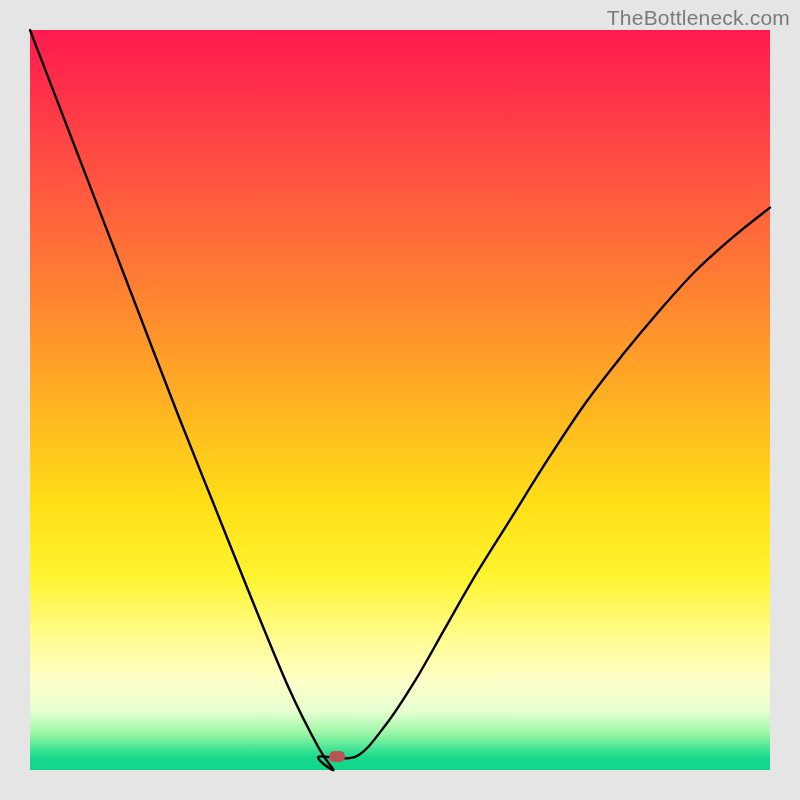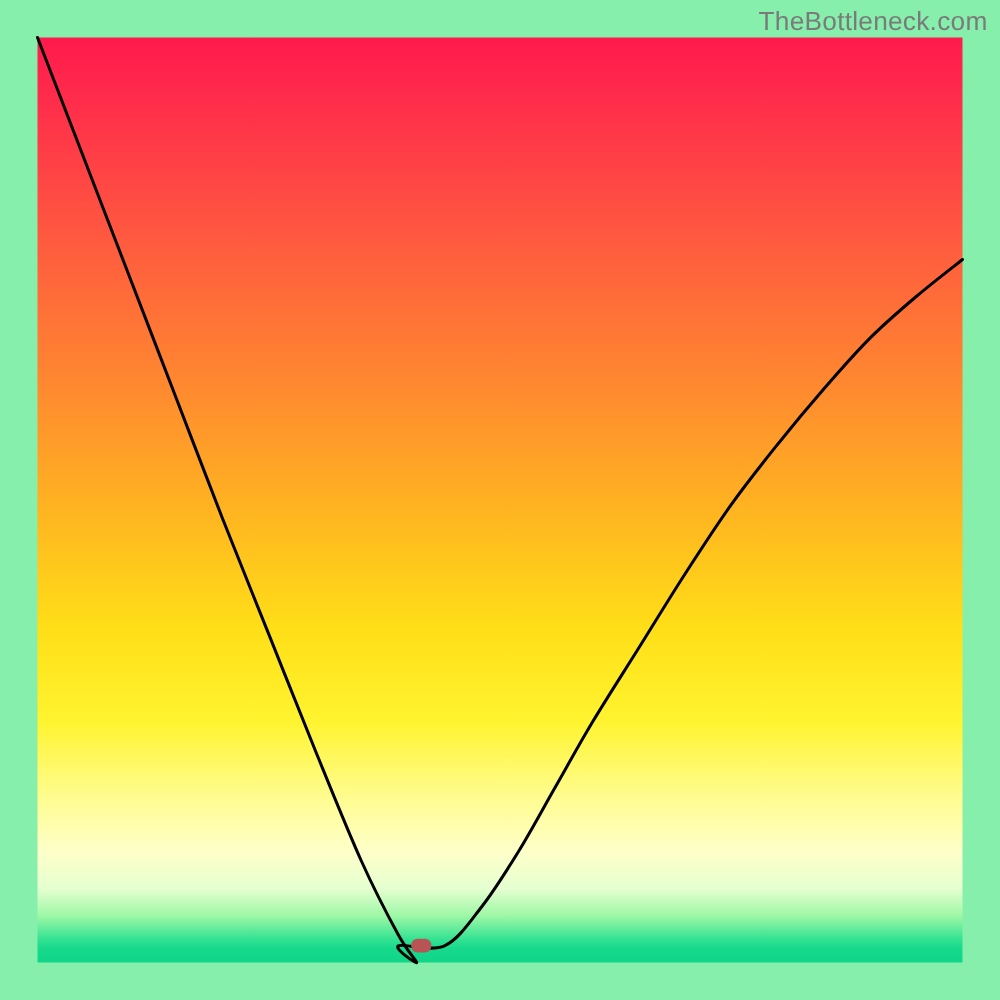--- a/index.html
+++ b/index.html
@@ -10,21 +10,21 @@
     background: #000;
     font-family: Arial, Helvetica, sans-serif;
     overflow: hidden;
   }
   .frame {
     position: absolute;
     left: 0;
     top: 0;
     width: 800px;
     height: 800px;
-    background: #86efac;
+    background: #e5e5e5;
   }
   .plot {
     position: absolute;
     left: 30px;
     top: 30px;
     width: 740px;
     height: 740px;
     
     background: linear-gradient(
       to bottom,

